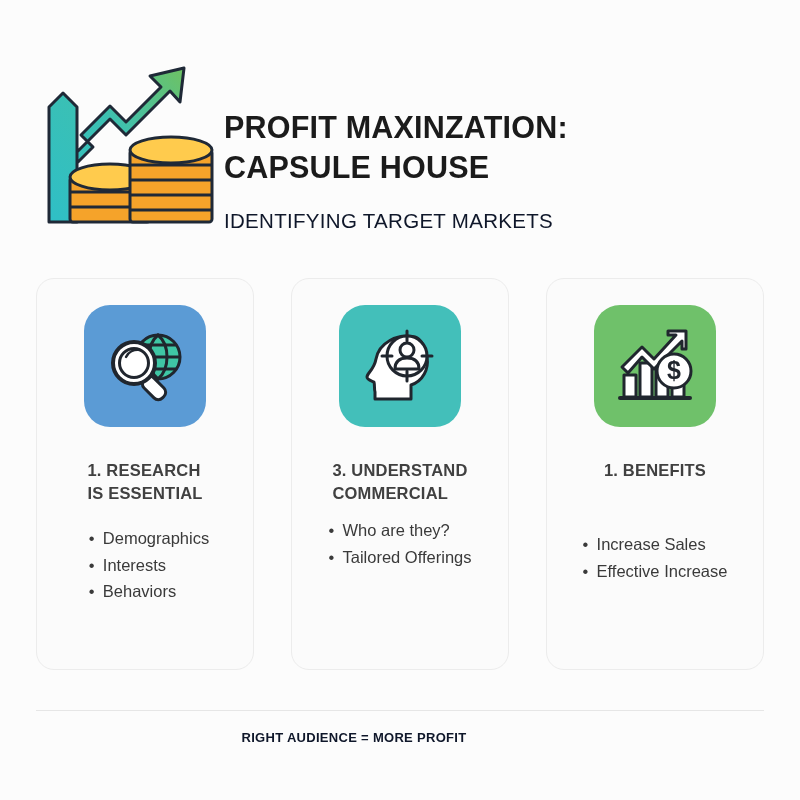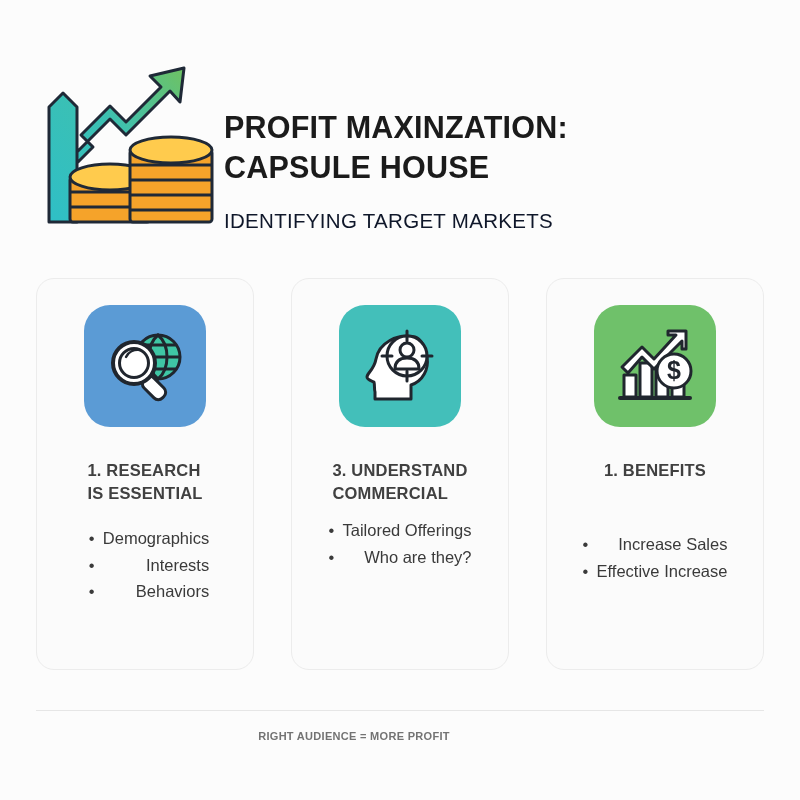--- a/index.html
+++ b/index.html
@@ -104,21 +104,20 @@
     text-align: left;
     line-height: 1.42;
     letter-spacing: 0.2px;
     min-height: 48px;
   }
   .bullets {
     margin: 16px 0 0 0;
     padding: 0;
     list-style: none;
     align-self: center;
-    text-align: right;
   }
   .bullets li {
     font-size: 16.5px;
     color: #3a3a3a;
     line-height: 1.62;
     white-space: nowrap;
     position: relative;
     padding-left: 14px;
   }
   .bullets li::before {
@@ -142,24 +141,24 @@
     width: 728px;
     height: 1px;
     background: #e6e6e6;
   }
   .footer {
     position: absolute;
     left: 0;
     top: 730px;
     width: 708px;
     text-align: center;
-    font-size: 11px;
+    font-size: 13px;
     font-weight: bold;
     letter-spacing: 0.3px;
-    color: #737373;
+    color: #0f172a;
   }
 </style>
 </head>
 <body>
 
 <div class="page">
 
   <div class="header">
 
     <div class="logo-wrap">
@@ -260,22 +259,22 @@
 
           <circle cx="50" cy="27" r="7" fill="#ffffff" stroke="#20262e" stroke-width="3"></circle>
           <path d="M38 46 C38 38 43 35 50 35 C57 35 62 38 62 46 Z" fill="#ffffff" stroke="#20262e" stroke-width="3" stroke-linejoin="round"></path>
         </svg>
       </div>
       <div class="card-title">
         <div>3. UNDERSTAND</div>
         <div>COMMERCIAL</div>
       </div>
       <ul class="bullets">
+        <li>Who are they?</li>
         <li>Tailored Offerings</li>
-        <li>Who are they?</li>
       </ul>
     </div>
 
     <div class="card card-3">
       <div class="icon-tile" style="background:#6FC16A;">
         <svg width="86" height="86" viewBox="0 0 86 86" xmlns="http://www.w3.org/2000/svg">
 
           <g fill="#ffffff" stroke="#20262e" stroke-width="3" stroke-linejoin="round">
             <rect x="12" y="52" width="12" height="22"></rect>
             <rect x="28" y="40" width="12" height="34"></rect>

